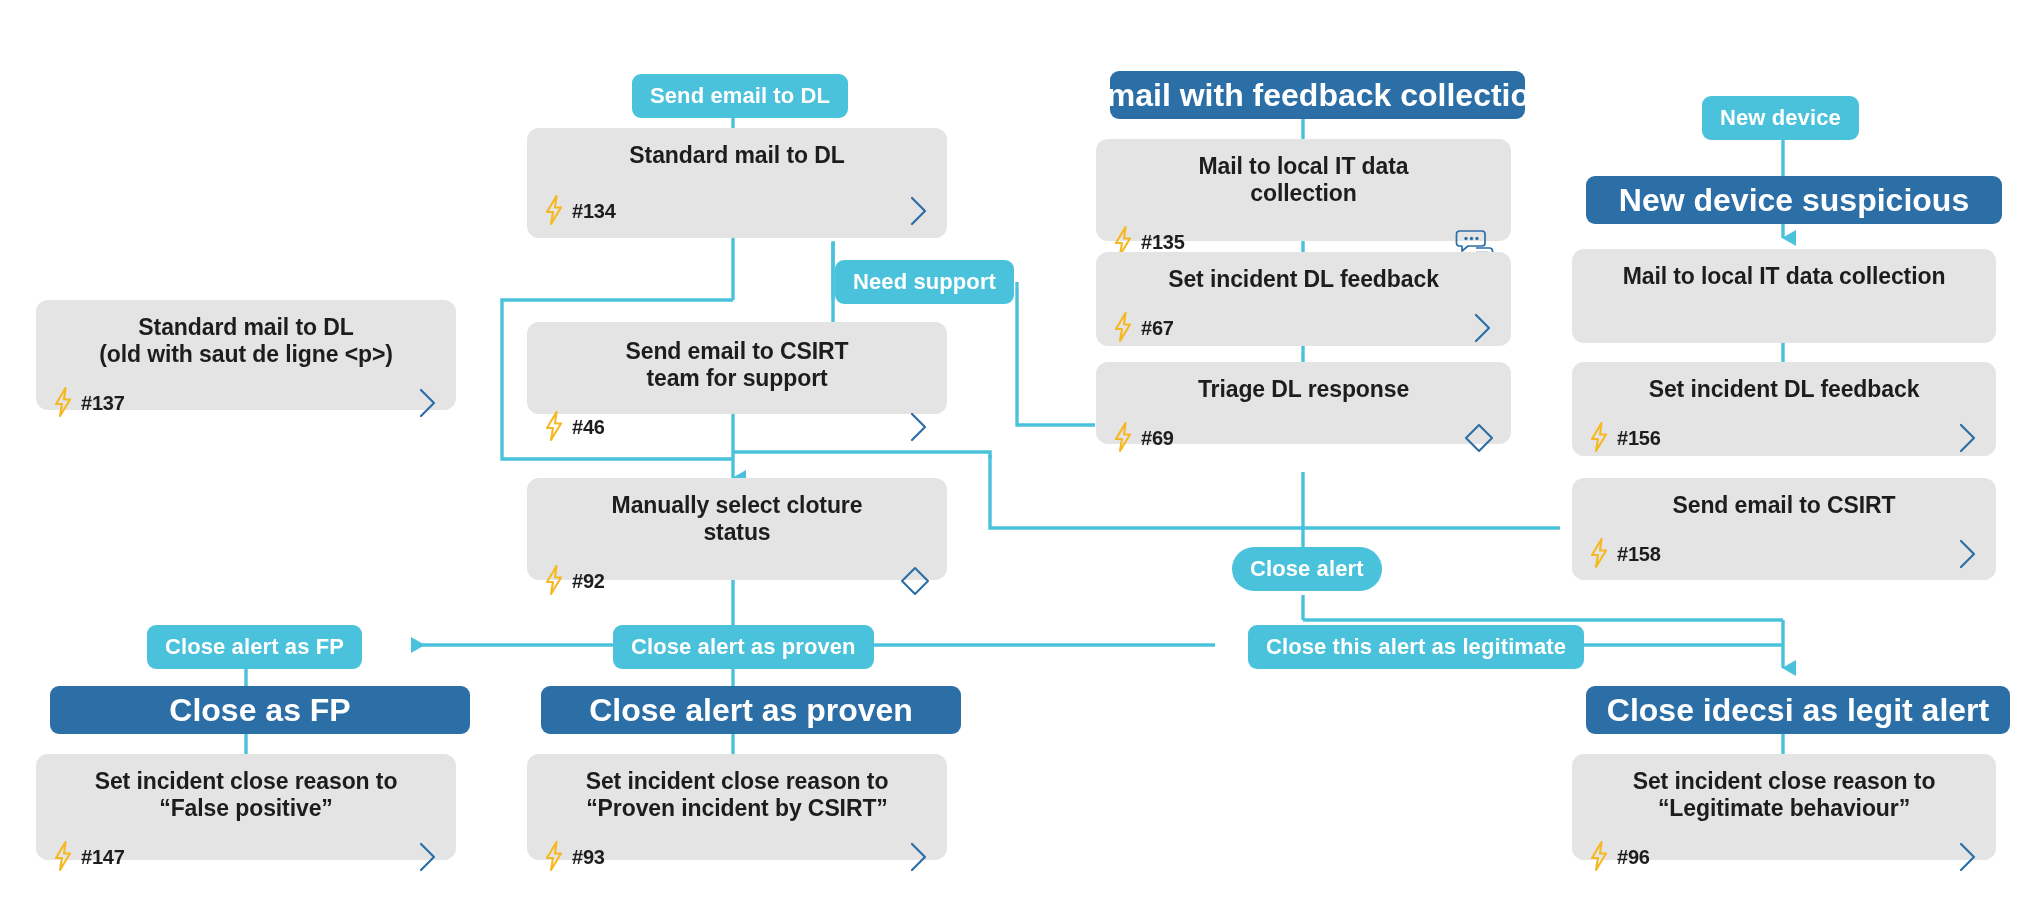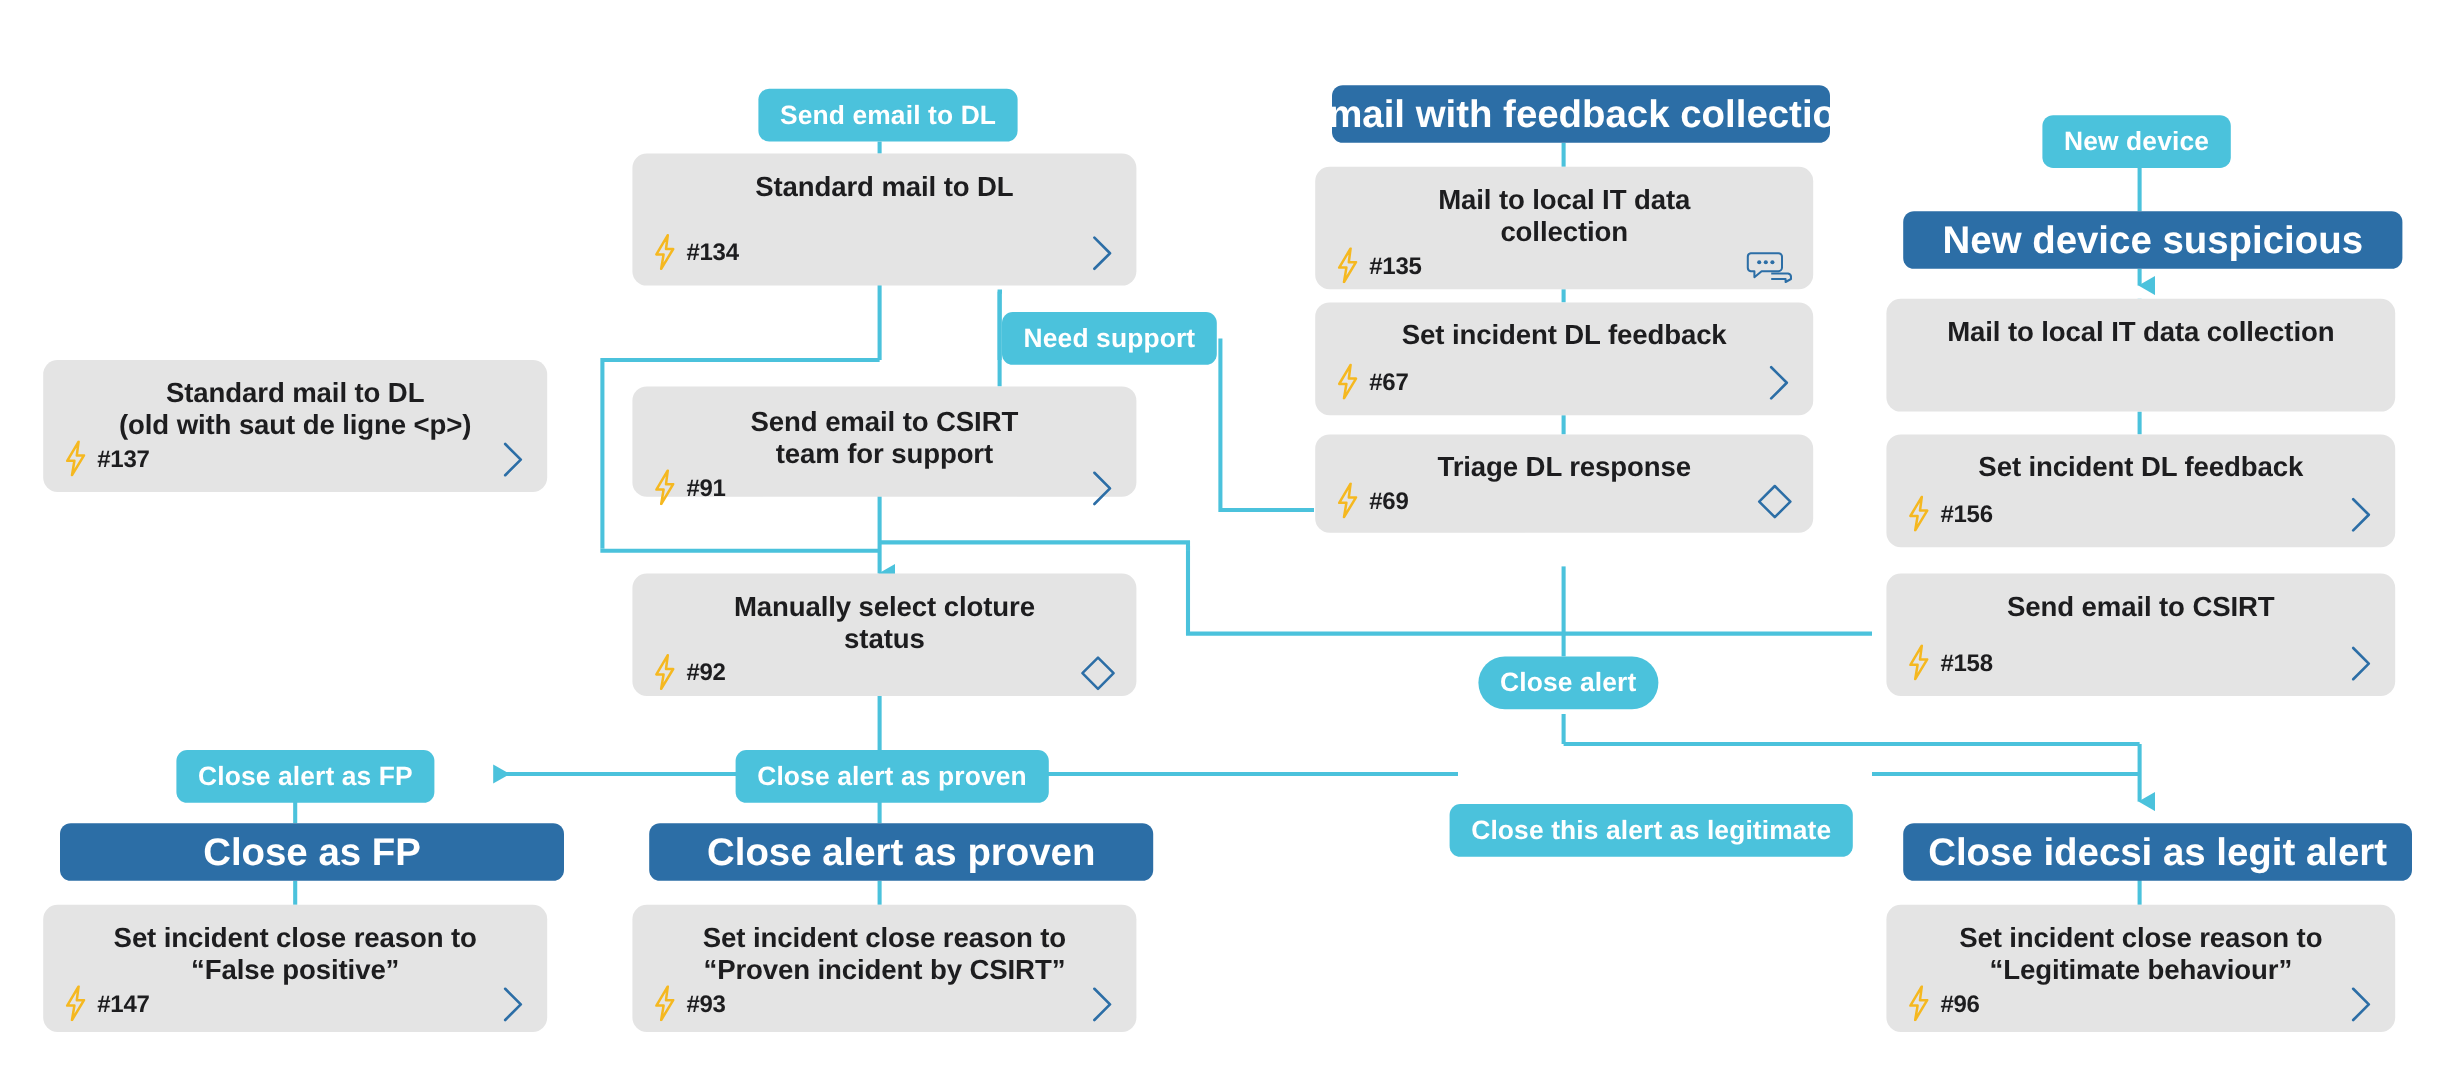--- a/index.html
+++ b/index.html
@@ -58,20 +58,21 @@
 
   
   .card{
     background:#E4E4E4;
     border-radius:12px;
     z-index:3;
     display:flex;
     flex-direction:column;
     justify-content:flex-start;
     padding:14px 16px 12px 16px;
+    gap:20px;
   }
   .card-title{
     text-align:center;
     color:#1D1D1F;
     font-size:23px;
     font-weight:700;
     line-height:1.18;
     letter-spacing:-.1px;
     padding:0 34px;
   }
@@ -216,21 +217,21 @@
   <div class="node card" style="left:527px;top:322px;width:420px;height:92px;">
     <div class="card-title" style="padding-top:2px;">
       <div>Send email to CSIRT</div>
       <div>team for support</div>
     </div>
     <div class="card-foot">
       <div class="card-id">
         <svg class="bolt" viewBox="0 0 22 30">
           <path d="M13.5 1 L4 17 L10 17 L8 29 L18 12.5 L12 12.5 Z" fill="none" stroke="#F5B820" stroke-width="2.1" stroke-linejoin="round"></path>
         </svg>
-        <span>#91</span>
+        <span>#46</span>
       </div>
       <div class="foot-right">
         <svg class="chev" viewBox="0 0 26 34">
           <path d="M7 4 L20 17 L7 30" fill="none" stroke="#2C6EA6" stroke-width="2.2" stroke-linecap="round" stroke-linejoin="round"></path>
         </svg>
       </div>
     </div>
   </div>
 
   <div class="node card" style="left:527px;top:478px;width:420px;height:102px;">
@@ -360,21 +361,21 @@
   </div>
 
   <div class="node pill" style="left:147px;top:625px;">
     <span>Close alert as FP</span>
   </div>
 
   <div class="node pill" style="left:613px;top:625px;">
     <span>Close alert as proven</span>
   </div>
 
-  <div class="node pill" style="left:1208px;top:625px;margin-top:45px;">
+  <div class="node pill" style="left:1248px;top:625px;">
     <span>Close this alert as legitimate</span>
   </div>
 
   <div class="node header-bar" style="left:36px;top:686px;width:420px;align-items:center;">
     <span>Close as FP</span>
   </div>
 
   <div class="node card" style="left:36px;top:754px;width:420px;height:106px;">
     <div class="card-title">
       <div>Set incident close reason to</div>

